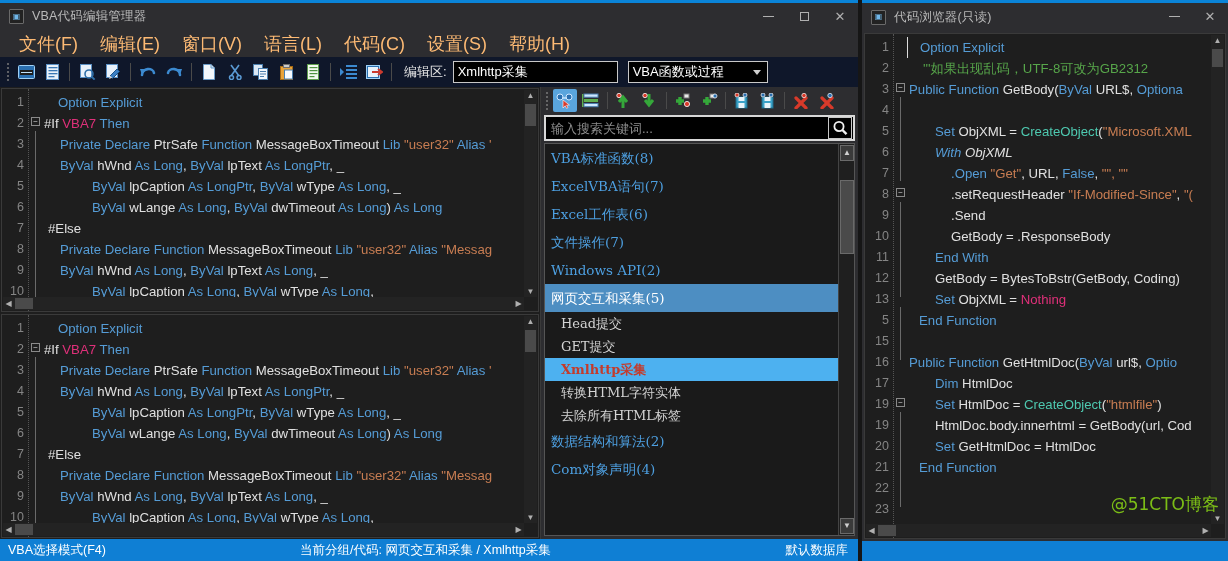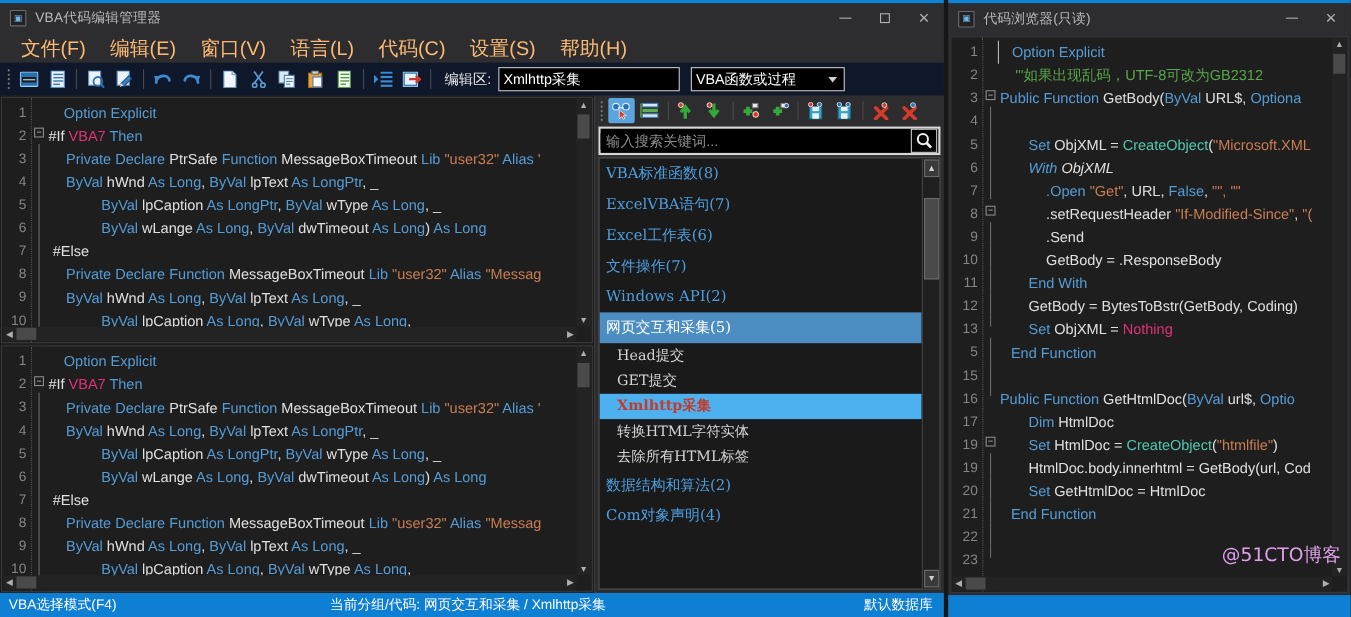--- a/index.html
+++ b/index.html
@@ -178,21 +178,21 @@
   .win-right{
     position:absolute;left:862px;top:0;width:366px;height:561px;
     background:#2d2d30;border-top:3px solid #0a84d8;
     display:flex;flex-direction:column;
   }
   .win-right .titlebar{flex:0 0 28px;height:28px;}
   .rcode{
     flex:1;margin:2px;background:#1e1e1e;position:relative;overflow:hidden;border:1px solid #3a3a3a;
   }
   .watermark{
-    position:absolute;right:6px;bottom:22px;color:#f0abfc;font-size:17px;
+    position:absolute;right:6px;bottom:22px;color:#84cc16;font-size:17px;
     font-family:"DejaVu Sans","Liberation Sans",sans-serif;opacity:.92;
   }
   .rbottom{height:20px;flex:0 0 20px;background:#0f7fd4;}
 </style>
 </head>
 <body>
 
 <div class="screen">
 
   <div class="win-left">

